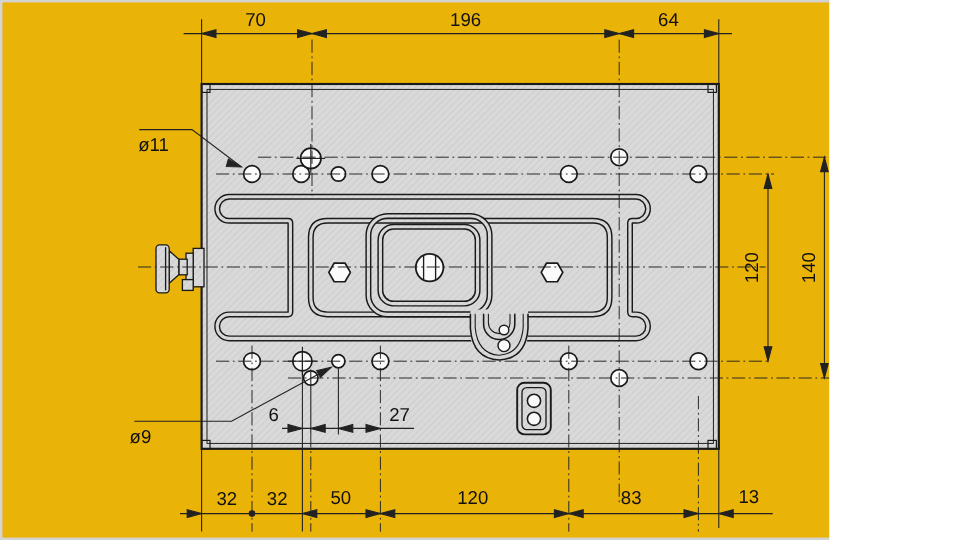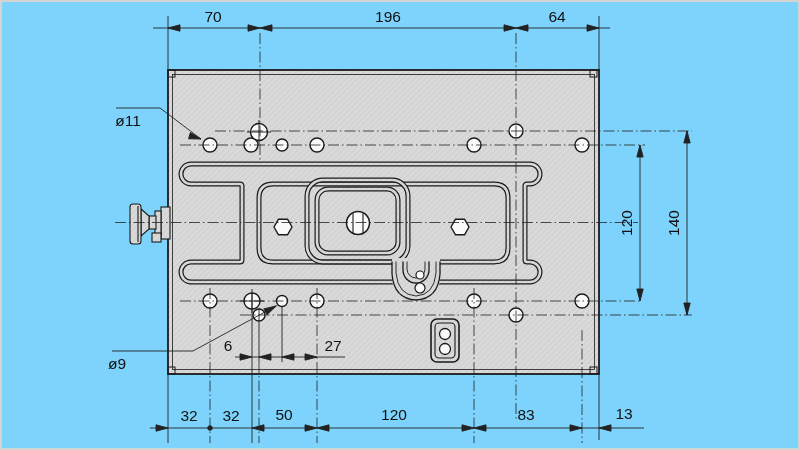--- a/index.html
+++ b/index.html
@@ -1,19 +1,19 @@
 <!DOCTYPE html>
 <html><head>
 <meta charset="utf-8">
 <style>
   html,body{margin:0;padding:0;background:#ffffff;}
   .canvas{
     position:relative;
-    width:800px;height:450px;
-    background:#7dd3fc;
+    width:691px;height:450px;
+    background:#eab308;
     overflow:hidden;
     font-family:"Liberation Sans", sans-serif;
   }
   svg{display:block;}
   text{
     font-family:"Liberation Sans","DejaVu Sans",sans-serif;
     font-size:15.5px;
     fill:#111111;
   }
 </style>

